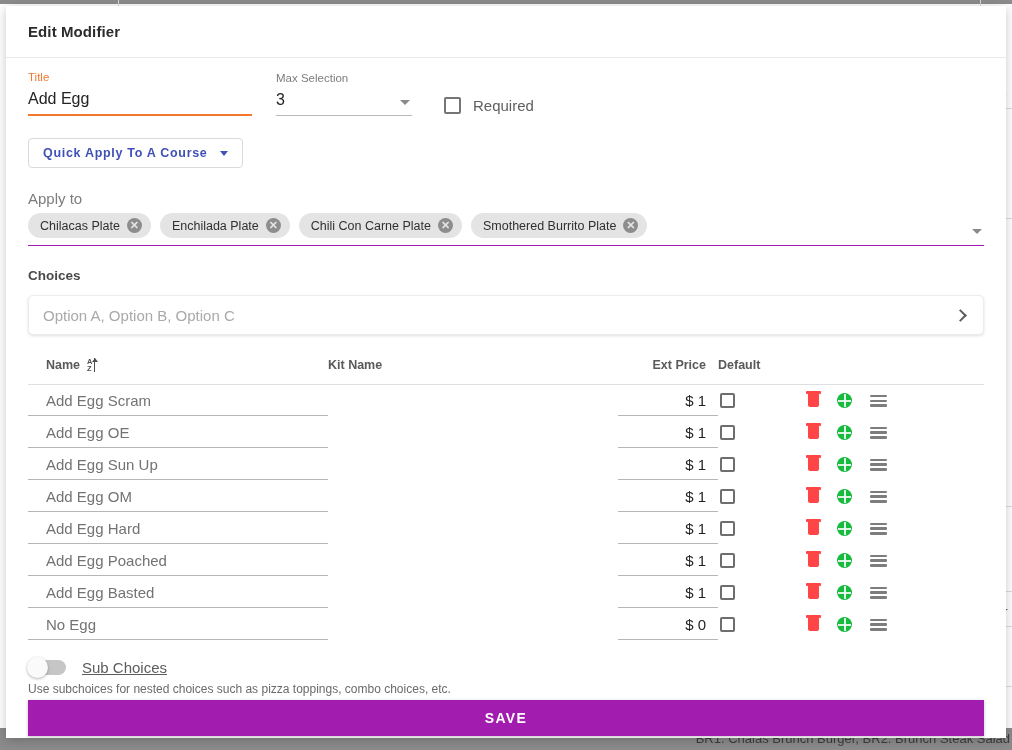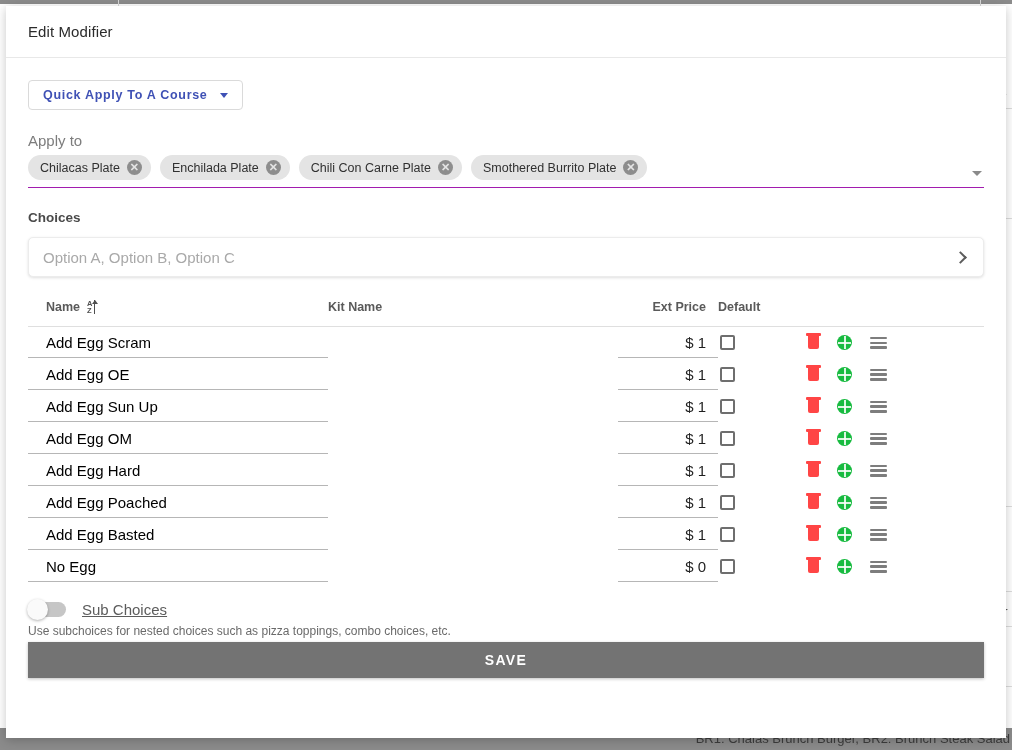--- a/index.html
+++ b/index.html
@@ -70,21 +70,21 @@
   }
   .modal-header {
     height: 52px;
     display: flex;
     align-items: center;
     padding-left: 22px;
     border-bottom: 1px solid #e8e8e8;
   }
   .modal-title {
     font-size: 15px;
-    font-weight: normal;
+    font-weight: bold;
     color: #2b2b2b;
     letter-spacing: 0.1px;
   }
   .modal-body {
     padding: 0 22px;
   }
 
   
   .form-row {
     display: flex;
@@ -289,21 +289,21 @@
   }
   .cell-line {
     border-bottom: 1px solid #b6b6b6;
     height: 30px;
     display: flex;
     align-items: center;
   }
   .cell-line.blank { border-bottom: none; }
   td.td-name .cell-line {
     font-size: 15px;
-    color: #000000;
+    color: #737373;
     padding-left: 18px;
   }
   td.td-kit .cell-line { }
   td.td-price .cell-line {
     justify-content: flex-end;
     font-size: 15px;
     color: #1f1f1f;
     padding-right: 12px;
   }
   td.td-def { text-align: left; }
@@ -401,21 +401,21 @@
     text-decoration: underline;
   }
   .subchoices-help {
     margin-top: 6px;
     font-size: 12px;
     color: #6a6a6a;
   }
   .save-btn {
     margin-top: 4px;
     height: 36px;
-    background: #737373;
+    background: #a21caf;
     color: #ffffff;
     font-size: 14px;
     font-weight: bold;
     letter-spacing: 1.3px;
     display: flex;
     align-items: center;
     justify-content: center;
     border: none;
     width: 100%;
     cursor: pointer;
@@ -448,20 +448,40 @@
 
 <div id="modal">
 
   <div class="modal-header">
     <span class="modal-title">Edit Modifier</span>
   </div>
 
   <div class="modal-body">
 
     
+    <div class="form-row">
+
+      <div class="field" id="title-field">
+        <div class="field-label accent">Title</div>
+        <div class="field-value">Add Egg</div>
+        <div class="underline"></div>
+      </div>
+
+      <div class="field" id="maxsel-field">
+        <div class="field-label muted">Max Selection</div>
+        <div class="field-value">3</div>
+        <div class="underline thin"></div>
+        <div class="select-caret"></div>
+      </div>
+
+      <div class="required-wrap">
+        <div class="cbox"></div>
+        <span class="required-label">Required</span>
+      </div>
+    </div>
 
     
     <div class="quick-btn">
       <span>Quick Apply To A Course</span>
       <span class="caret"></span>
     </div>
 
     
     <div class="applyto-block">
       <div class="applyto-label">Apply to</div>

